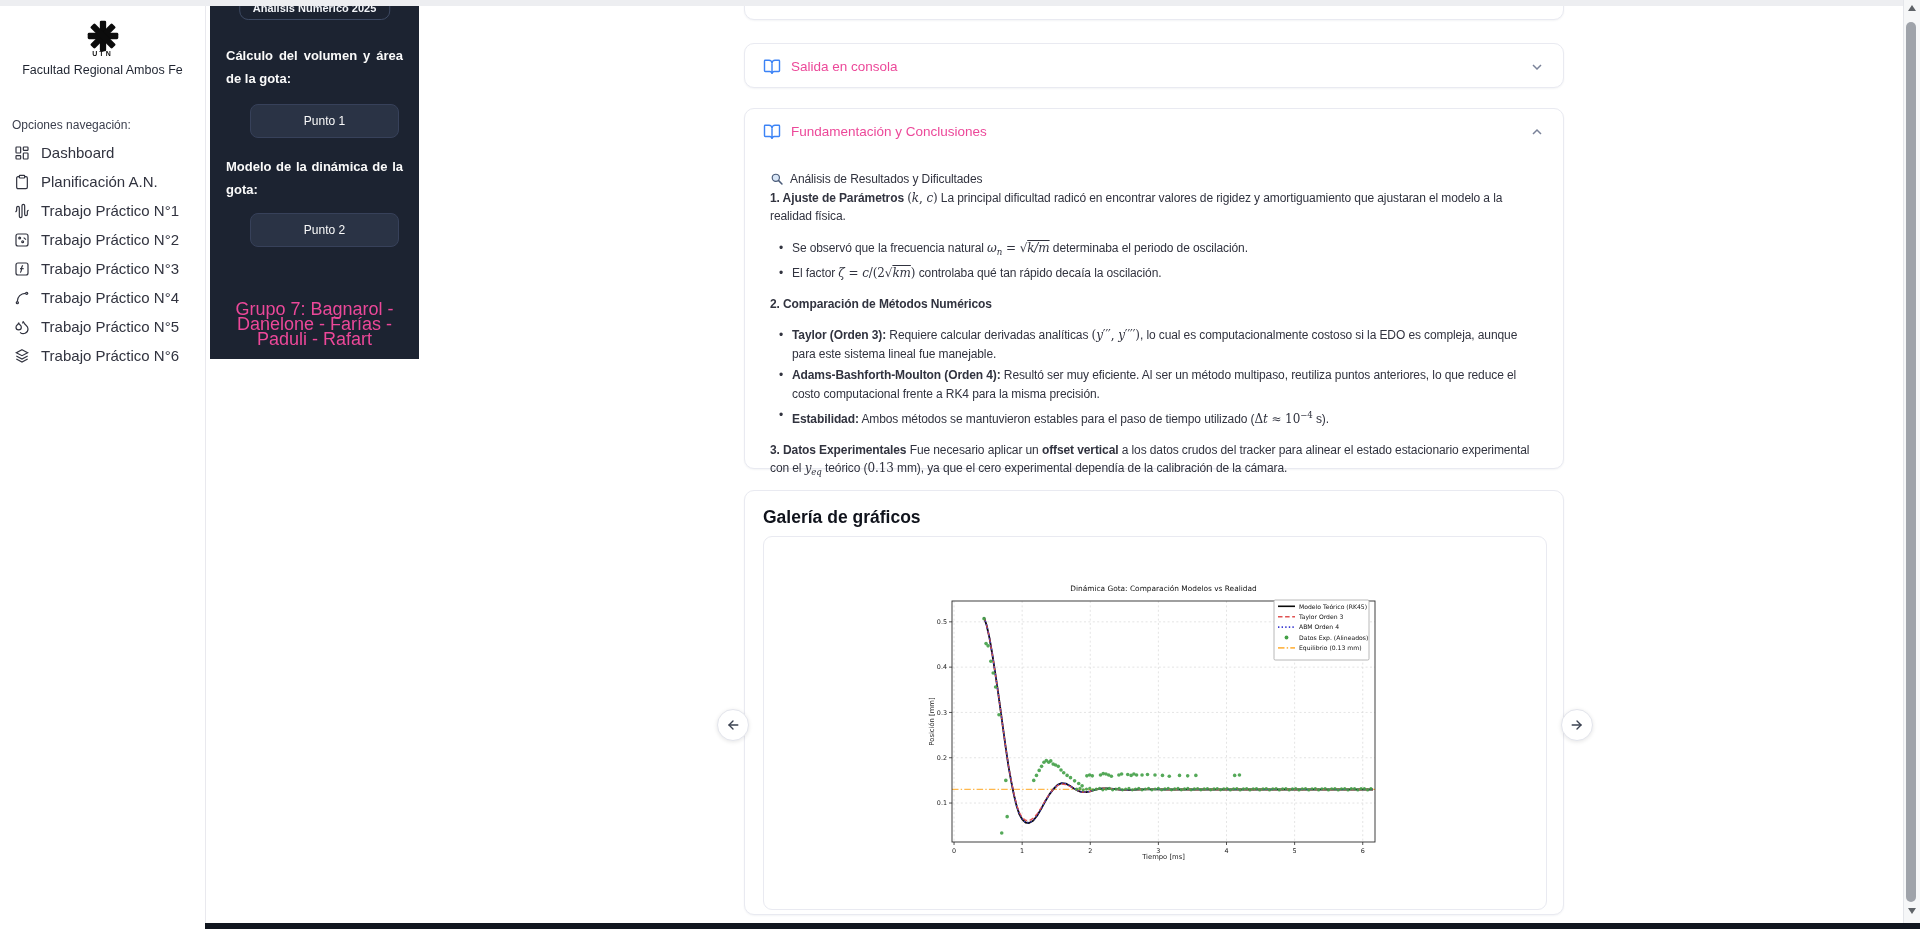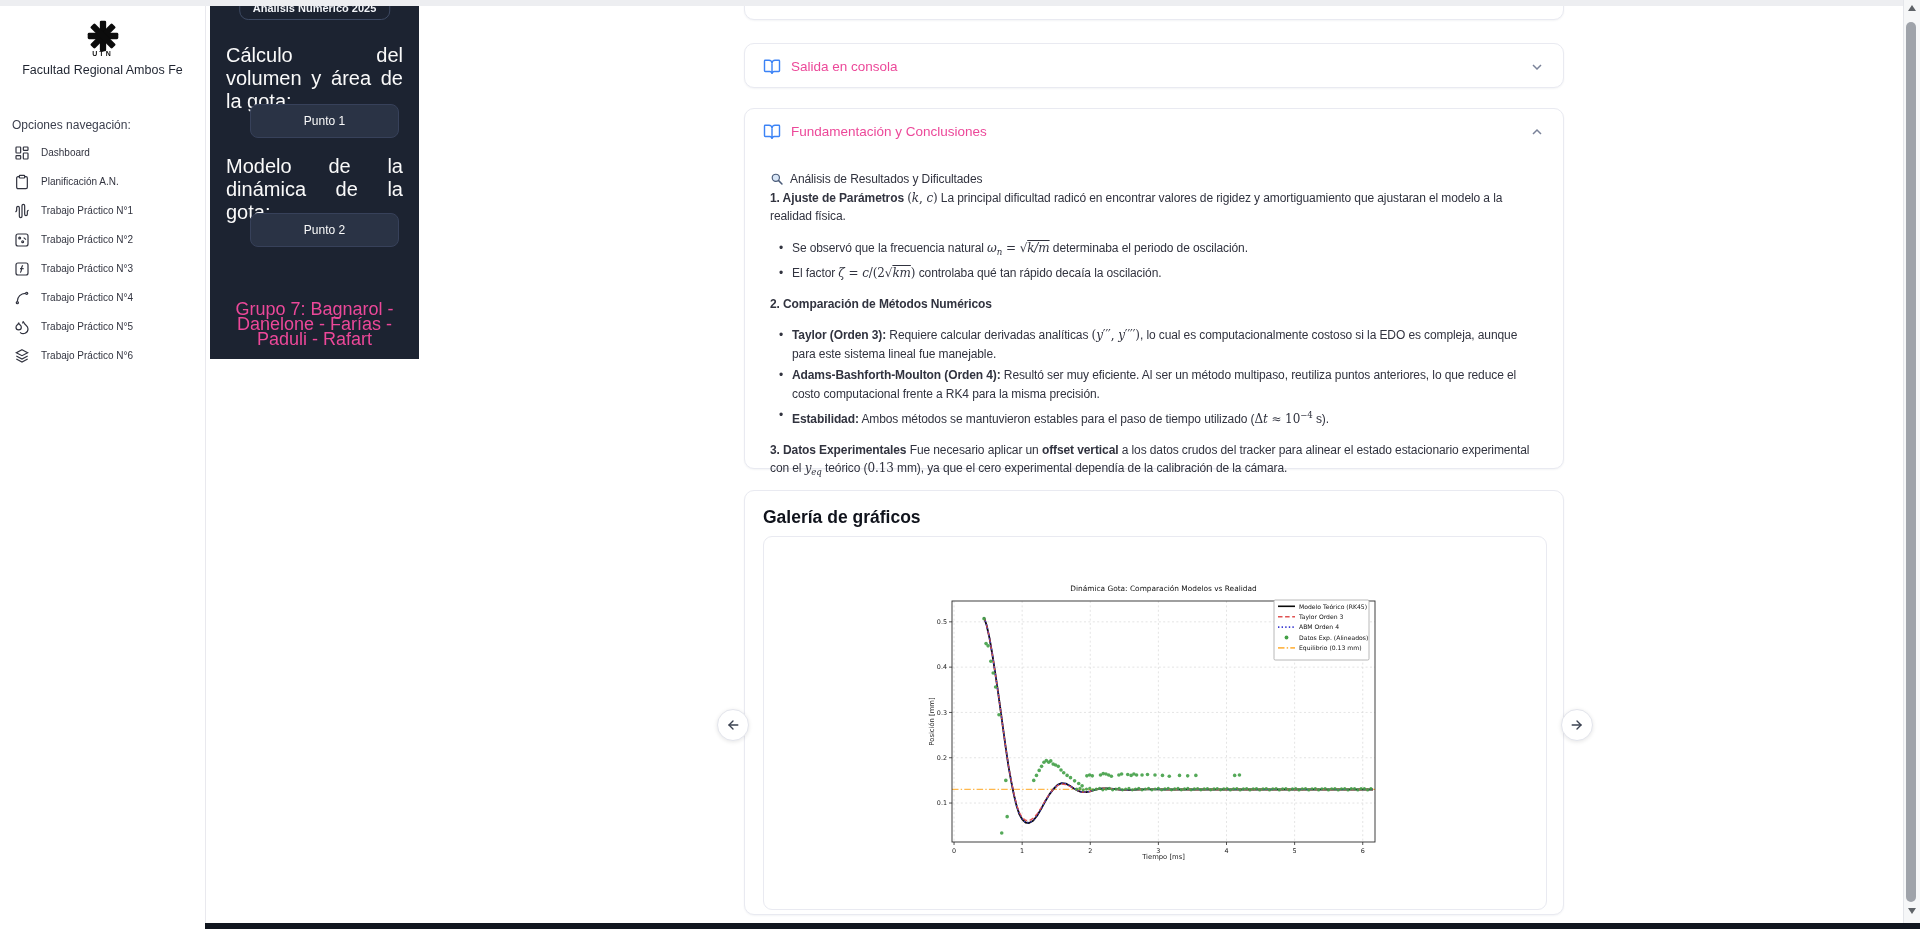--- a/index.html
+++ b/index.html
@@ -10,27 +10,27 @@
   .top-strip{position:absolute;left:0;top:0;width:1920px;height:6px;background:#edeef1;z-index:40;}
 
   
   #sidebar{position:absolute;left:0;top:6px;width:205px;height:923px;background:#ffffff;border-right:1px solid #e9e9ee;z-index:5;}
   .logo-wrap{position:absolute;top:12px;left:0;width:100%;text-align:center;}
   .logo-star{display:block;margin:0 auto;}
   .logo-utn{font-size:7px;font-weight:700;letter-spacing:2px;color:#0c0c0c;margin-top:-4px;}
   .logo-caption{margin-top:6px;font-size:12.5px;font-weight:500;color:#1f2430;}
   .nav-label{position:absolute;top:112px;left:12px;font-size:12px;color:#3b3f4d;}
   .nav{position:absolute;top:132px;left:0;right:0;}
-  .nav-item{display:flex;align-items:center;gap:11px;height:29px;padding:0 0 0 14px;font-size:10px;color:#31333f;cursor:pointer;}
+  .nav-item{display:flex;align-items:center;gap:11px;height:29px;padding:0 0 0 14px;font-size:15px;color:#31333f;cursor:pointer;}
   .nav-item svg{flex:0 0 auto;}
 
   
   #panel{position:absolute;left:210px;top:2px;width:209px;height:357px;background:#1c2331;color:#fafafa;z-index:10;}
   .badge{position:absolute;top:-10px;left:50%;transform:translateX(-50%);border:1px solid #3e4a63;border-radius:9px;padding:9px 13px 5px;font-size:11px;font-weight:700;white-space:nowrap;color:#f2f4f8;}
-  .panel-h{position:absolute;left:16px;right:16px;font-size:20px;font-weight:400;line-height:23px;text-align:justify;color:#fafafa;}
+  .panel-h{position:absolute;left:16px;right:16px;font-size:13px;font-weight:700;line-height:23px;text-align:justify;color:#fafafa;}
   #sec1{top:42px;} #sec2{top:153px;}
   .panel-btn{position:absolute;left:40px;width:147px;height:32px;background:#2a3345;border:1px solid #37415a;border-radius:8px;color:#fafafa;font-size:12px;display:flex;align-items:center;justify-content:center;cursor:pointer;}
   #btn1{top:102px;} #btn2{top:211px;}
   .panel-footer{position:absolute;bottom:12px;left:10px;right:10px;text-align:center;font-size:18px;line-height:15px;color:#ec4899;}
 
   
   .card{position:absolute;left:744px;width:820px;background:#fff;border:1px solid #e9eaf1;border-radius:10px;box-shadow:0 1px 2px rgba(21,33,70,0.05);box-sizing:border-box;}
   #card-clip{top:-12px;height:32px;}
   #card-console{top:43px;height:45px;}
   #card-concl{top:108px;height:361px;}

